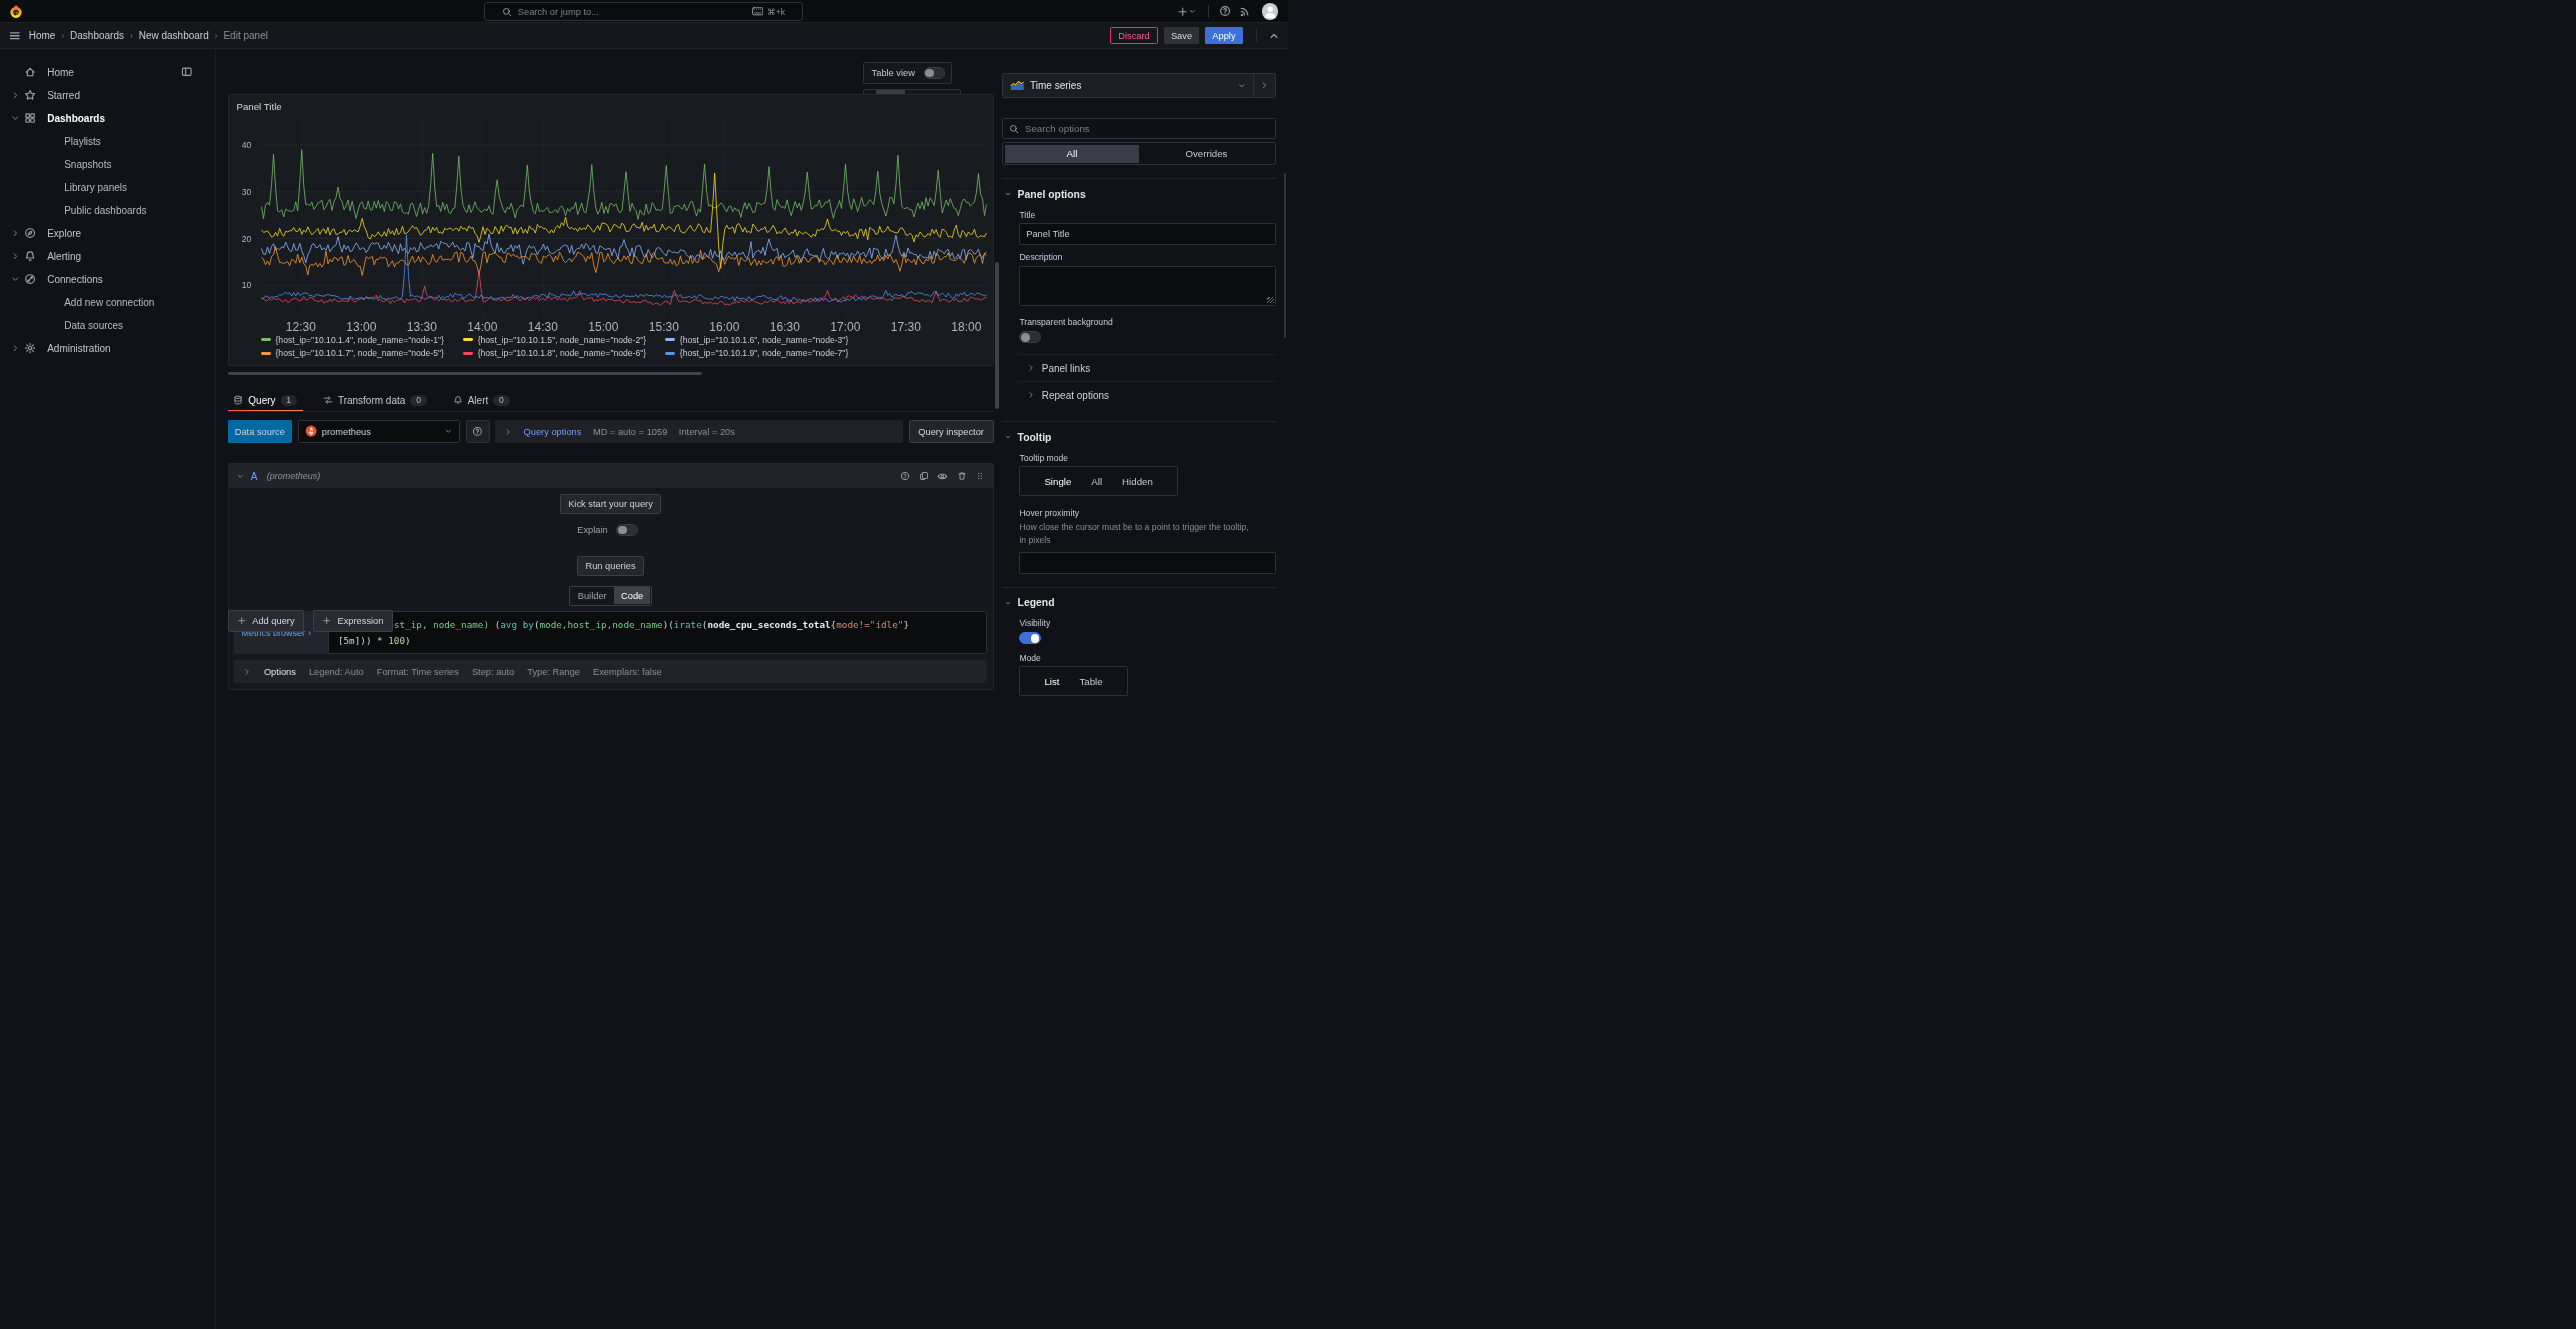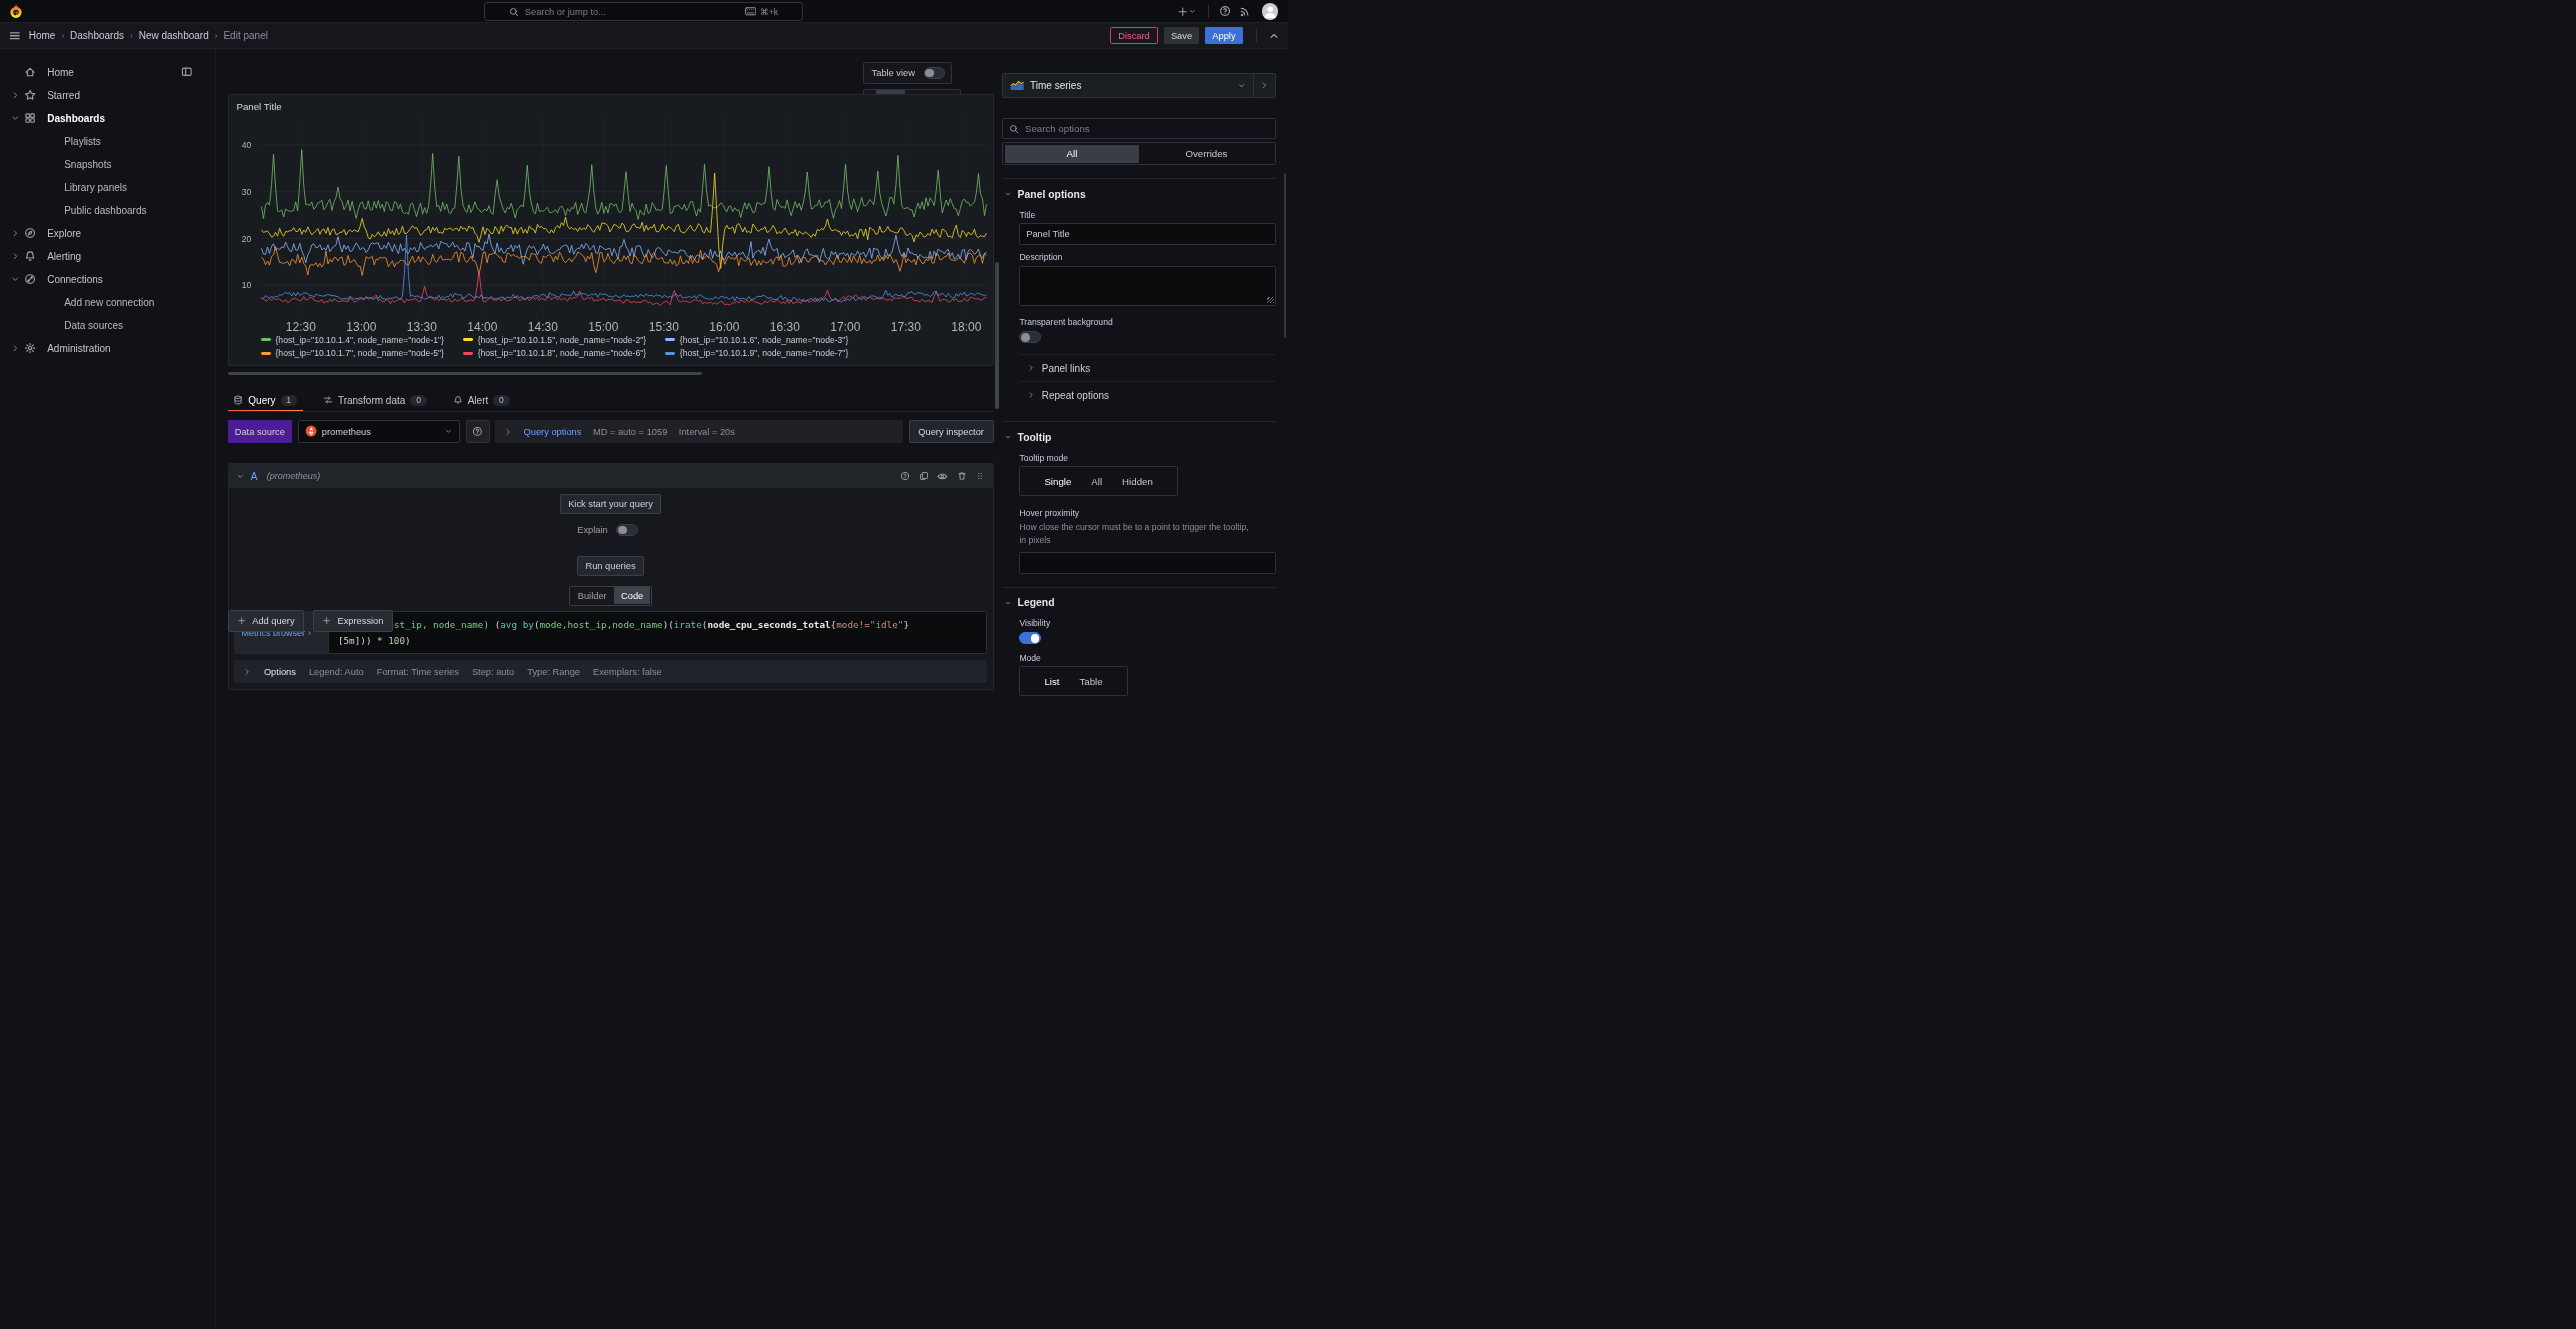--- a/index.html
+++ b/index.html
@@ -6,21 +6,21 @@
   html,body { width:1288px; height:665px; overflow:hidden; background:#111217;
     font-family:"Liberation Sans", sans-serif; color:#ccccdc; }
   svg { display:block; }
   .ic { stroke:#9da0a8; stroke-width:1.5; fill:none; stroke-linecap:round; stroke-linejoin:round; }
 
   
   #topbar { position:absolute; left:0; top:0; width:1288px; height:23px; background:#0c0d10;
     border-bottom:0.7px solid #1d1f24; }
   #logo { position:absolute; left:8px; top:3.6px; width:16px; height:16px; }
   #searchbox { position:absolute; left:484px; top:2.2px; width:319px; height:18.7px; background:#0b0c0f;
-    border:0.7px solid #2f323a; border-radius:2.9px; display:flex; align-items:center; padding:0 24px; gap:5.8px; }
+    border:0.7px solid #2f323a; border-radius:2.9px; display:flex; align-items:center; padding:0 17px; gap:5.8px; }
   #searchbox .ph { color:#7b7f87; font-size:9.3px; flex:1; }
   #searchbox .kbd { color:#8e9097; font-size:8.6px; display:flex; align-items:center; gap:3.6px; }
   .topicons { position:absolute; right:0; top:0; height:23px; display:flex; align-items:center; }
   .tbtn { display:flex; align-items:center; justify-content:center; height:23px; padding:0 3.6px; cursor:pointer; }
   .vdiv { width:0.7px; height:13px; background:#2c2f36; margin:0 7.2px; }
   #avatar { width:16.5px; height:16.5px; border-radius:50%; background:#c9cbd1; overflow:hidden; margin:0 10px 0 7.2px; }
 
   
   #crumbbar { position:absolute; left:0; top:23px; width:1288px; height:26px; background:#15171c;
     border-bottom:0.7px solid #1f2127; display:flex; align-items:center; }
@@ -86,21 +86,21 @@
     border-bottom:0.7px solid #22252b; }
   .qtab { display:flex; align-items:center; gap:5px; padding:0 5.8px; font-size:10px; color:#c7c9d1;
     position:relative; cursor:pointer; }
   .qtab.active { color:#fff; }
   .qtab.active::after { content:""; position:absolute; left:0; right:0; bottom:-0.7px; height:1.4px;
     background:linear-gradient(90deg,#f55f3e,#ff8833); }
   .badge { background:#24272e; border-radius:8px; padding:0.7px 5.8px; font-size:8.6px; color:#b7b9c0; }
 
   
   #dsrow { position:absolute; left:11.5px; top:371px; width:766px; height:23px; display:flex; gap:5.8px; align-items:center; }
-  .inline-label { background:#4c1d95; height:23px; display:flex; align-items:center; padding:0 7.2px;
+  .inline-label { background:#0369a1; height:23px; display:flex; align-items:center; padding:0 7.2px;
     font-size:9.3px; color:#d0d2d8; border-radius:1.4px; }
   #dspicker { width:162px; height:23px; background:#0b0c0e; border:0.7px solid #2f323a; border-radius:1.4px;
     display:flex; align-items:center; padding:0 5.8px; gap:5px; font-size:9.3px; cursor:pointer; }
   #dspicker .chev { margin-left:auto; }
   .helpbtn { width:24px; height:23px; background:#1f2127; border:0.7px solid #2f323a; border-radius:1.4px;
     display:flex; align-items:center; justify-content:center; cursor:pointer; }
   #qoptsbar { flex:1; height:23px; background:#1f2127; border-radius:1.4px; display:flex; align-items:center;
     gap:11.5px; padding:0 8.6px; font-size:9.3px; cursor:pointer; }
   #qoptsbar .link { color:#6e9fff; }
   #qoptsbar .meta { color:#8e8e99; }

